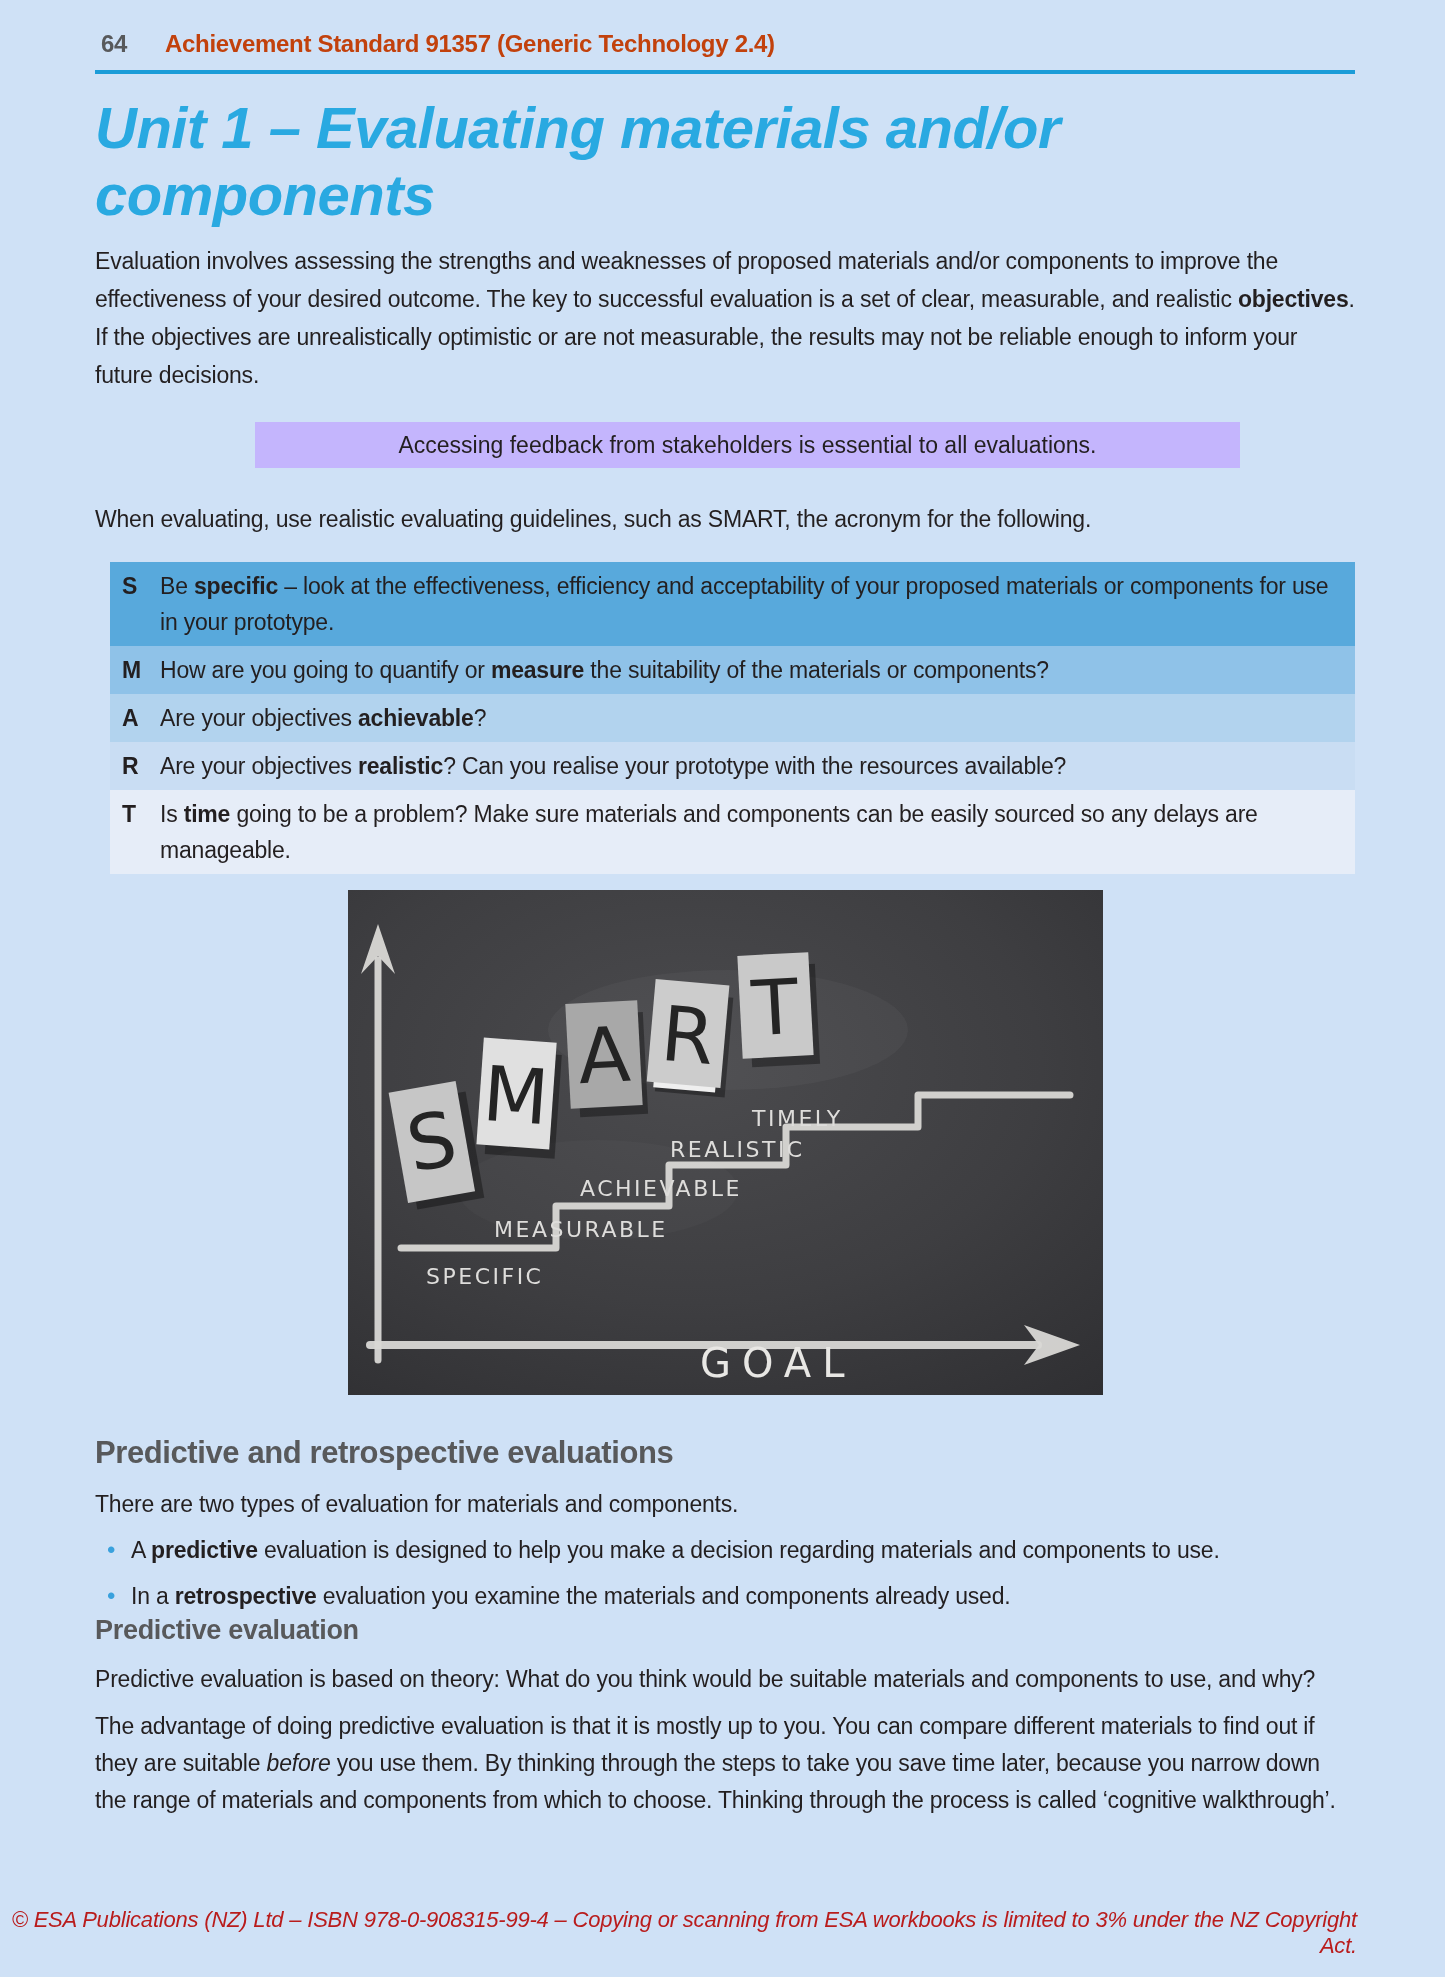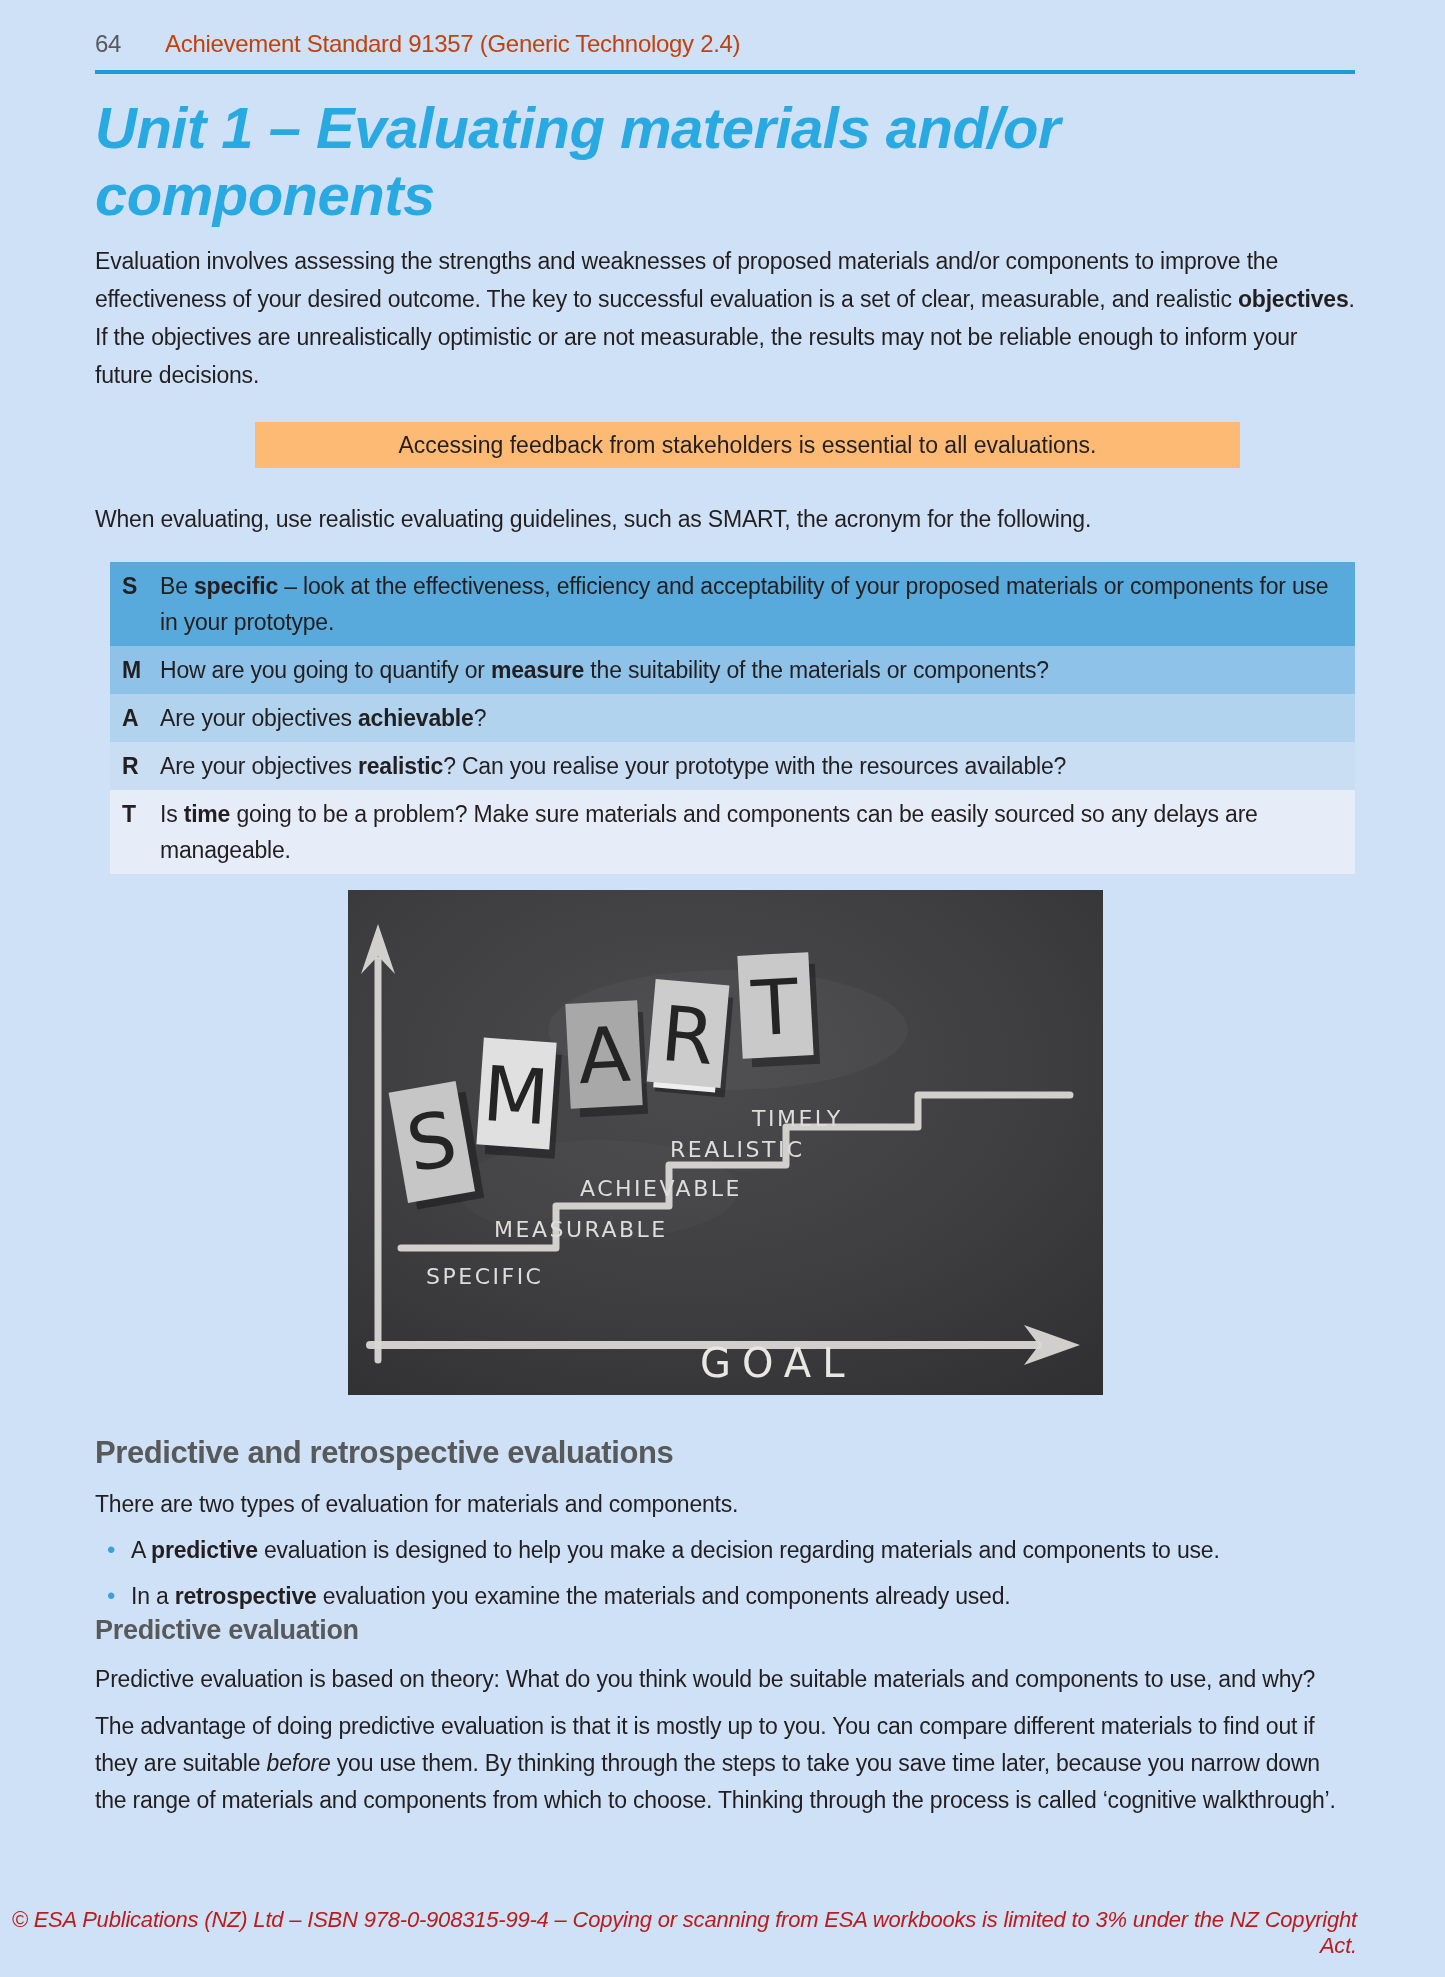--- a/index.html
+++ b/index.html
@@ -14,22 +14,23 @@
     position:relative;
     width:1445px;height:1977px;
     background:#cfe1f6;
     box-sizing:border-box;
     padding:0 90px 0 95px;
   }
   
   .hdr{
     display:flex;align-items:baseline;gap:38px;
     padding-top:30px;
-    font-size:24px;font-weight:normal;
+    font-size:24px;font-weight:bold;
     letter-spacing:-0.3px;
+    text-align:right;
   }
   .hdr .pgnum{color:#58595b;min-width:32px;}
   .hdr .htitle{color:#c2410c;}
   .rule{height:4px;background:#1b9cd8;margin-top:12px;}
   
   .unit-title{
     margin-top:20px;
     color:#29a9e1;
     font-size:58px;font-weight:bold;font-style:italic;
     letter-spacing:-0.5px;
@@ -38,21 +39,21 @@
   .para{
     font-size:23px;line-height:38px;
     letter-spacing:-0.2px;
     margin:14px 0 0 0;
   }
   .para b{font-weight:bold;}
   
   .callout{
     margin:28px 0 0 160px;
     width:985px;
-    background:#fdba74;
+    background:#c4b5fd;
     text-align:center;
     font-size:23px;line-height:30px;
     padding:8px 0;
     box-sizing:border-box;
   }
   
   .smart-table{margin:24px 0 0 15px;}
   .smart-row{
     display:flex;
     padding:6px 0;

